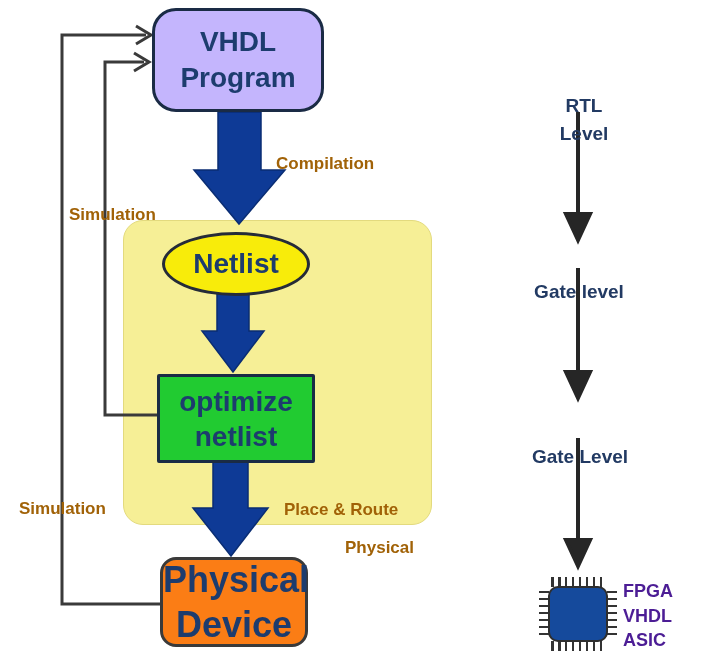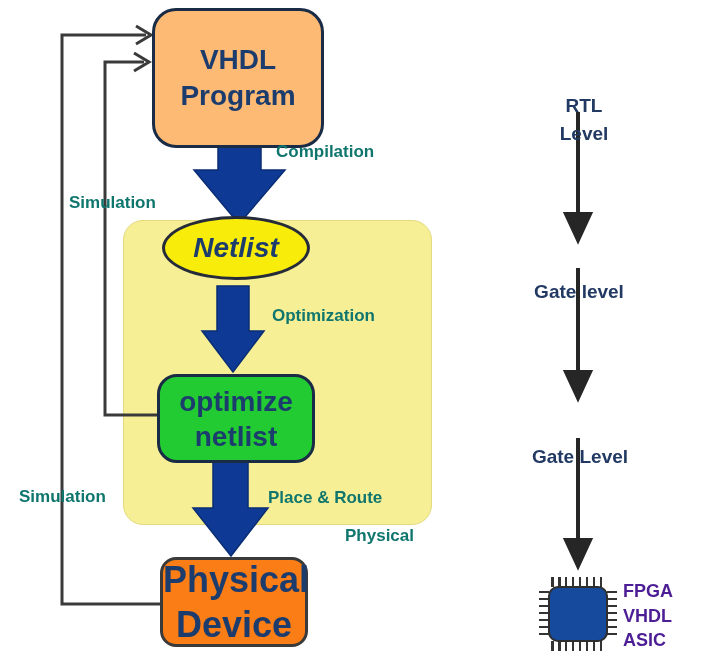--- a/index.html
+++ b/index.html
@@ -5,49 +5,49 @@
   html,body{margin:0;padding:0;background:#ffffff;}
   #stage{
     position:relative;width:712px;height:658px;background:#ffffff;overflow:hidden;
     font-family:"Liberation Sans", sans-serif;
   }
   .node{
     position:absolute;box-sizing:border-box;display:flex;align-items:center;justify-content:center;
     text-align:center;font-weight:bold;color:#1d3c6e;z-index:3;
   }
   .node-vhdl{
-    left:152px;top:8px;width:172px;height:140px;background:#fdba74;
+    left:152px;top:8px;width:172px;height:104px;background:#c4b5fd;
     border:3px solid #1a2b45;border-radius:24px;font-size:28px;line-height:1.3;
   }
   .node-netlist{
-    left:162px;top:216px;width:148px;height:64px;background:#F8EC0A;
-    border:3px solid #252b38;border-radius:50%;font-size:28px;font-style:italic;
+    left:162px;top:232px;width:148px;height:64px;background:#F8EC0A;
+    border:3px solid #252b38;border-radius:50%;font-size:28px;
   }
   .node-optimize{
     left:157px;top:374px;width:158px;height:89px;background:#21CB31;
-    border:3px solid #1a2b45;border-radius:20px;font-size:28px;line-height:1.25;
+    border:3px solid #1a2b45;border-radius:2px;font-size:28px;line-height:1.25;
   }
   .node-physical{
     left:160px;top:557px;width:148px;height:90px;background:#FB7D15;
     border:3px solid #3a3a3a;border-radius:16px;font-size:36px;line-height:1.25;
   }
   .node-text{width:100%;padding:0 6px;}
   .panel{
     position:absolute;left:123px;top:220px;width:307px;height:303px;
     background:#F6EF96;border:1px solid #e3da7e;border-radius:20px;z-index:1;
   }
   .overlay{position:absolute;left:0;top:0;z-index:2;}
   .lbl{
-    position:absolute;font-weight:bold;font-size:17px;color:#0f766e;
-    white-space:nowrap;z-index:4;
+    position:absolute;font-weight:bold;font-size:17px;color:#a16207;
+    white-space:nowrap;z-index:4;margin-top:12px;
   }
   .lbl-compilation{left:276px;top:142px;}
   .lbl-simulation-top{left:69px;top:193px;}
   .lbl-optimization{left:272px;top:306px;}
-  .lbl-place-route{left:268px;top:488px;}
+  .lbl-place-route{left:284px;top:488px;}
   .lbl-synthesis{left:345px;top:526px;}
   .lbl-simulation-bottom{left:19px;top:487px;}
   .rlbl{
     position:absolute;font-weight:bold;font-size:19px;color:#223a63;
     white-space:nowrap;z-index:4;text-align:center;margin-top:42px;
   }
   .rlbl-rtl{left:544px;top:50px;width:80px;white-space:normal;line-height:28px;}
   .rlbl-gate1{left:524px;top:239px;width:110px;}
   .rlbl-gate2{left:522px;top:404px;width:116px;}
   .device-list{
@@ -114,21 +114,20 @@
   <div class="node node-optimize">
     <span class="node-text">optimize netlist</span>
   </div>
 
   <div class="node node-physical">
     <span class="node-text">Physical Device</span>
   </div>
 
   <div class="lbl lbl-compilation">Compilation</div>
   <div class="lbl lbl-simulation-top">Simulation</div>
-  <div class="lbl lbl-optimization">Optimization</div>
   <div class="lbl lbl-place-route">Place &amp; Route</div>
   <div class="lbl lbl-synthesis">Physical</div>
   <div class="lbl lbl-simulation-bottom">Simulation</div>
 
   <div class="rlbl rlbl-rtl">RTL Level</div>
   <div class="rlbl rlbl-gate1">Gate level</div>
   <div class="rlbl rlbl-gate2">Gate Level</div>
 
   <div class="pins pins-top"></div>
   <div class="pins pins-bottom"></div>

